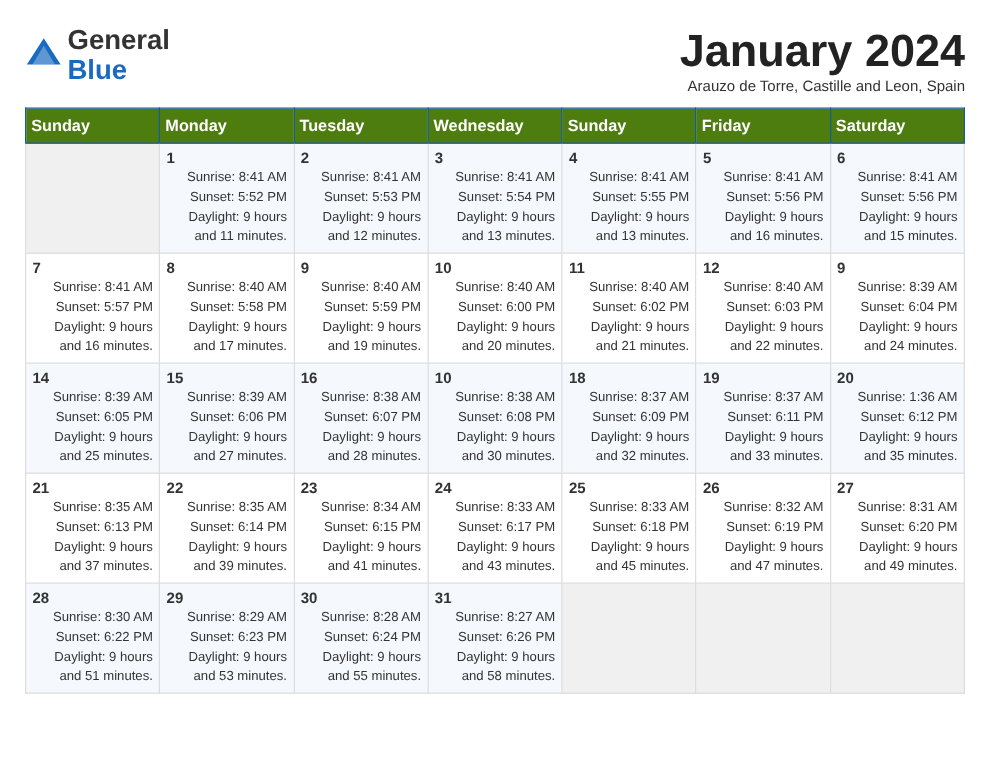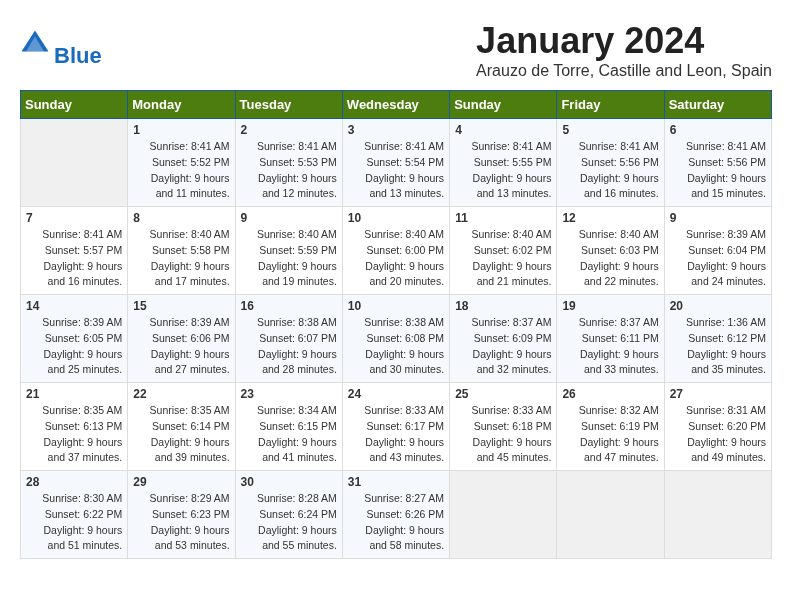--- a/index.html
+++ b/index.html
@@ -26,28 +26,29 @@
       line-height: 1.1;
     }
     .logo-general { color: #333; }
     .logo-blue { color: #1a6abf; }
     .logo-icon {
       width: 30px;
       height: 30px;
       margin-right: 4px;
     }
     .title-area {
+      text-align: right;
     }
     .month-title {
       font-size: 36px;
       font-weight: bold;
       color: #222;
     }
     .location-title {
-      font-size: 16px;
+      font-size: 12px;
       color: #333;
     }
     table {
       width: 100%;
       border-collapse: collapse;
       table-layout: fixed;
     }
     thead tr th {
       background-color: #4d7c0f;
       color: #fff;
@@ -87,21 +88,21 @@
 </head>
 <body>
 
 <div class="header-area">
   <div class="logo-container">
     <svg class="logo-icon" viewBox="0 0 40 40">
       <polygon points="20,2 38,30 2,30" fill="#1a6abf"></polygon>
       <polygon points="20,10 32,30 8,30" fill="#fff" opacity="0.3"></polygon>
     </svg>
     <div class="logo-text">
-      <br>
+      <span class="logo-general">General</span><br>
       <span class="logo-blue">Blue</span>
     </div>
   </div>
   <div class="title-area">
     <div class="month-title">January 2024</div>
     <div class="location-title">Arauzo de Torre, Castille and Leon, Spain</div>
   </div>
 </div>
 
 <table>

